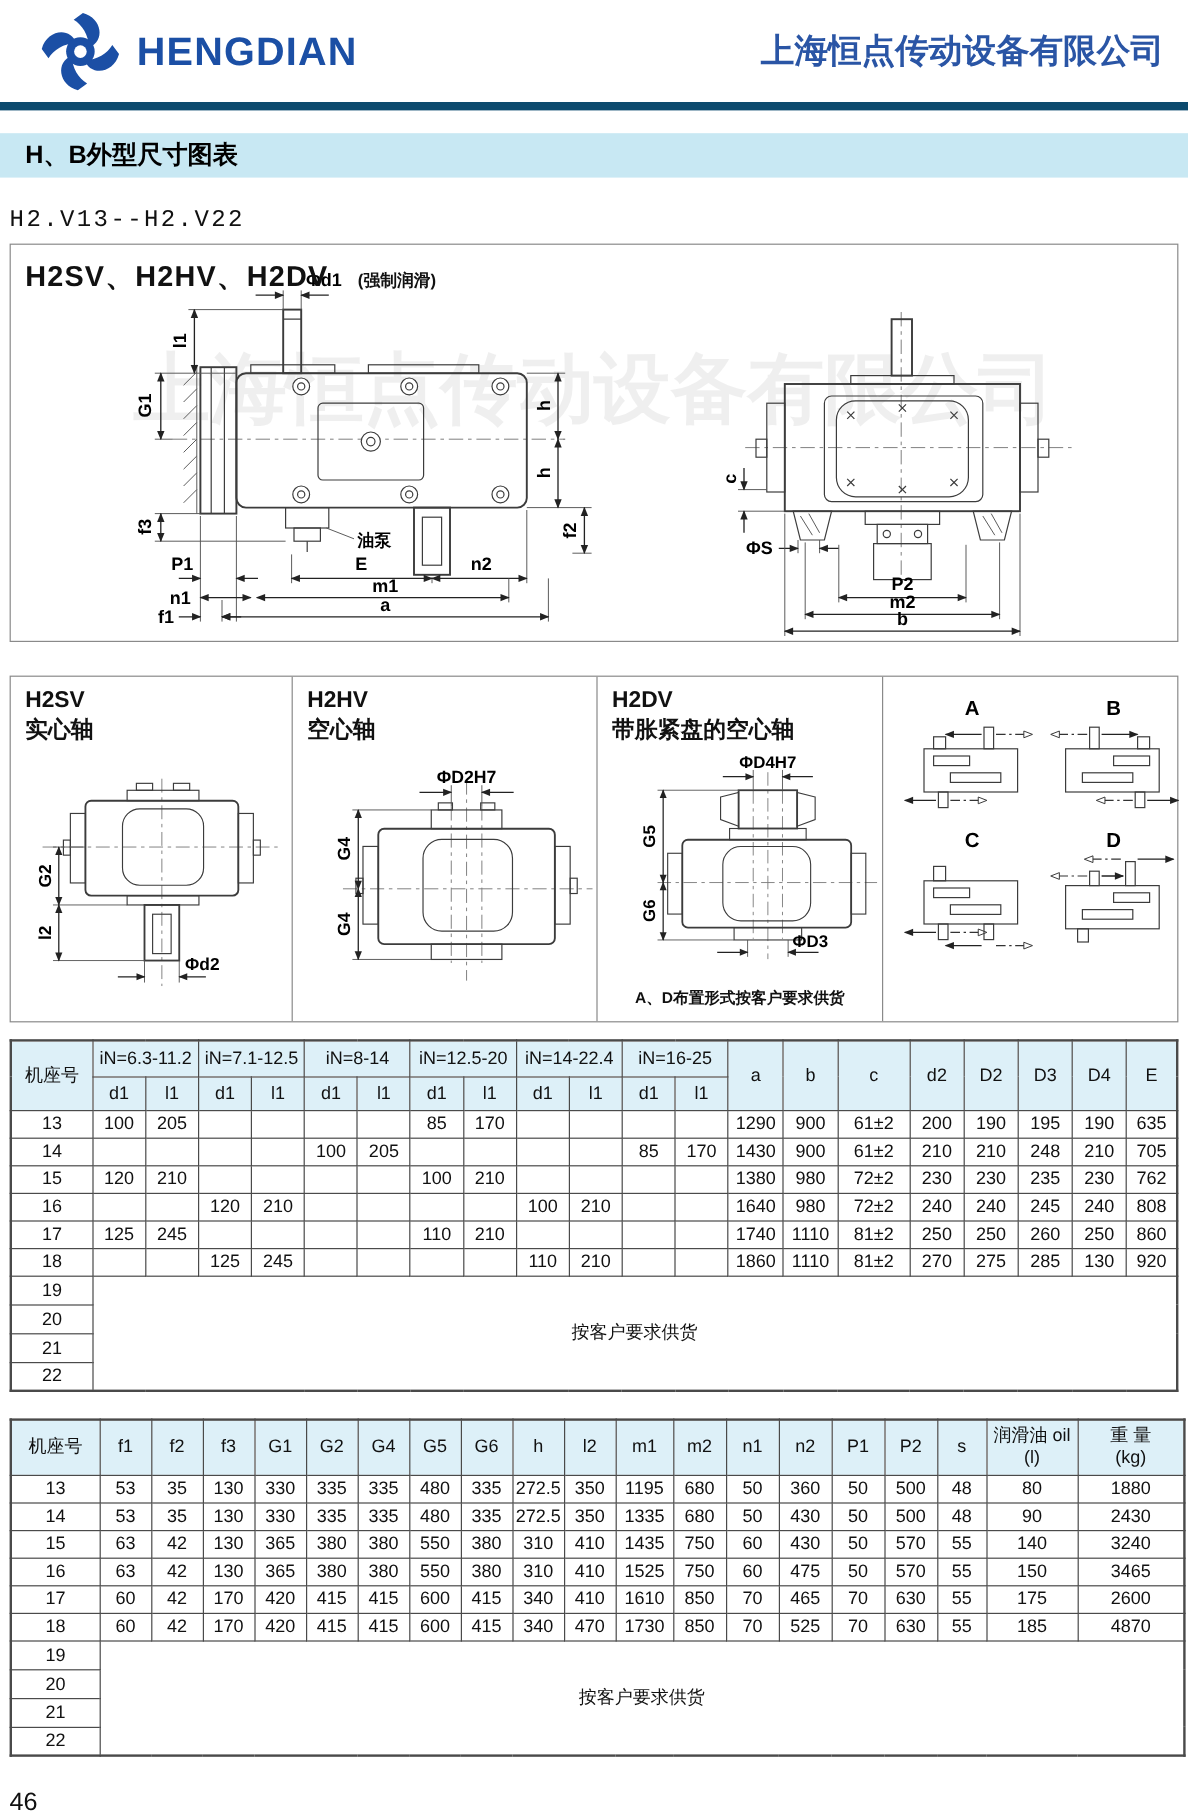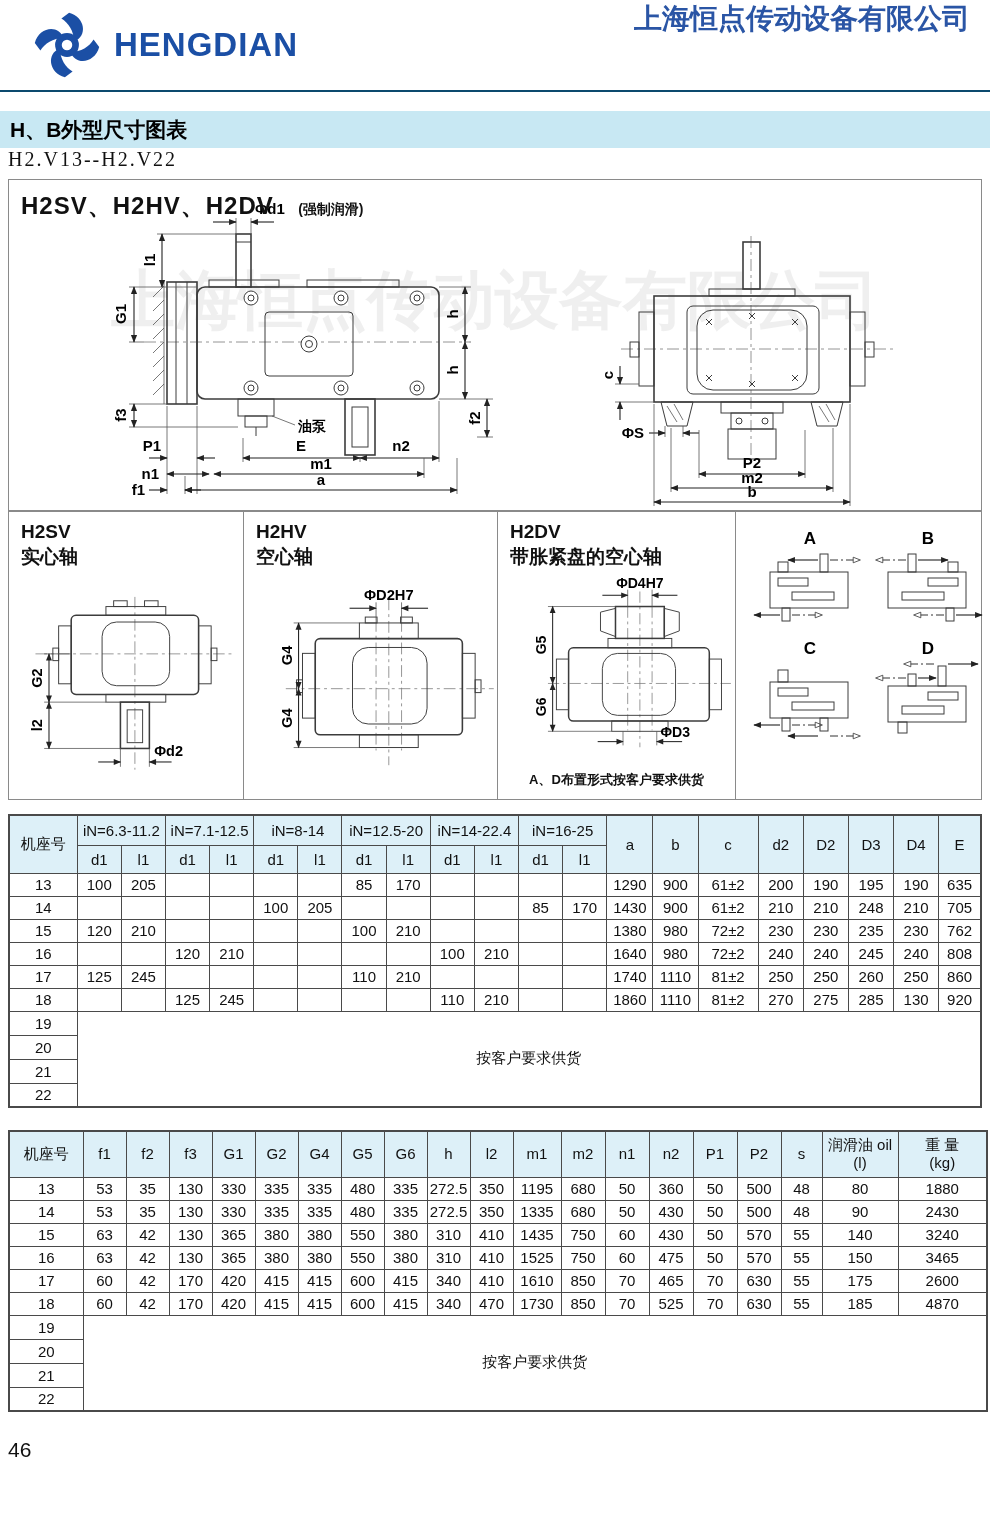--- a/index.html
+++ b/index.html
@@ -1,30 +1,30 @@
 <!DOCTYPE html>
 <html><head>
 <meta charset="utf-8">
 <style>
 *{box-sizing:border-box;margin:0;padding:0}
 body{background:#fff;font-family:"Liberation Sans",sans-serif;color:#111}
 .page{position:relative;width:990px;height:1513px;background:#fff;overflow:hidden}
-header{display:flex;justify-content:space-between;height:92px;padding:0 16px 0 32px;border-bottom:2px solid #0c4a6e}
+header{display:flex;justify-content:space-between;align-items:center;height:92px;padding:0 16px 0 32px;border-bottom:7px solid #0c4a6e}
 .logo-wrap{display:flex;align-items:center;gap:12px}
 .brand{font-size:33px;font-weight:bold;color:#1b4fa5;letter-spacing:1px}
 .company{font-family:"Liberation Serif",serif;font-size:28px;font-weight:bold;color:#2a55a5;padding-right:4px}
-.banner{margin-top:19px;height:37px;background:#c8e8f3;font-size:21px;font-weight:bold;line-height:37px;padding-left:10px;color:#000}
+.banner{margin-top:19px;height:37px;background:#c8e8f3;font-size:21px;font-weight:bold;line-height:37px;padding-left:21px;color:#000}
 .content{padding:0 8px}
-.model-range{font-family:Liberation Serif, serif;font-size:20px;letter-spacing:2px}
+.model-range{margin-top:24px;font-family:Liberation Mono, monospace;font-size:20px;letter-spacing:2px}
 .diagram-box{position:relative;margin-top:8px;border:1px solid #8a8a8a;height:332px}
 .diagram-title{position:absolute;top:10px;left:12px;z-index:2}
 .dt-main{font-size:24px;font-weight:bold;letter-spacing:1px}
 .dt-sub{font-size:14px;font-weight:bold;margin-left:20px}
 .diagram-box>svg{display:block;margin-top:14px}
-.panel-row{display:flex;margin-top:0;border:1px solid #8a8a8a;height:289px}
+.panel-row{display:flex;margin-top:28px;border:1px solid #8a8a8a;height:289px}
 .panel{position:relative;height:100%;border-right:1px solid #8a8a8a;padding:8px 0 0 12px}
 .panel:last-child{border-right:none}
 .p1{width:235px}.p2{width:254px}.p3{width:238px}.p4{width:245px}
 .p-title{font-size:19px;font-weight:bold;line-height:1.3}
 .p4 .p-title{font-size:21px}
 .panel svg{display:block;margin:0 auto}
 .p-note{position:absolute;bottom:10px;left:0;width:100%;text-align:center;font-size:13px;font-weight:bold}
 
 .t{border-collapse:collapse;table-layout:fixed;width:974px;border:2px solid #4a4a4a}
 .t1{margin-top:14px}

